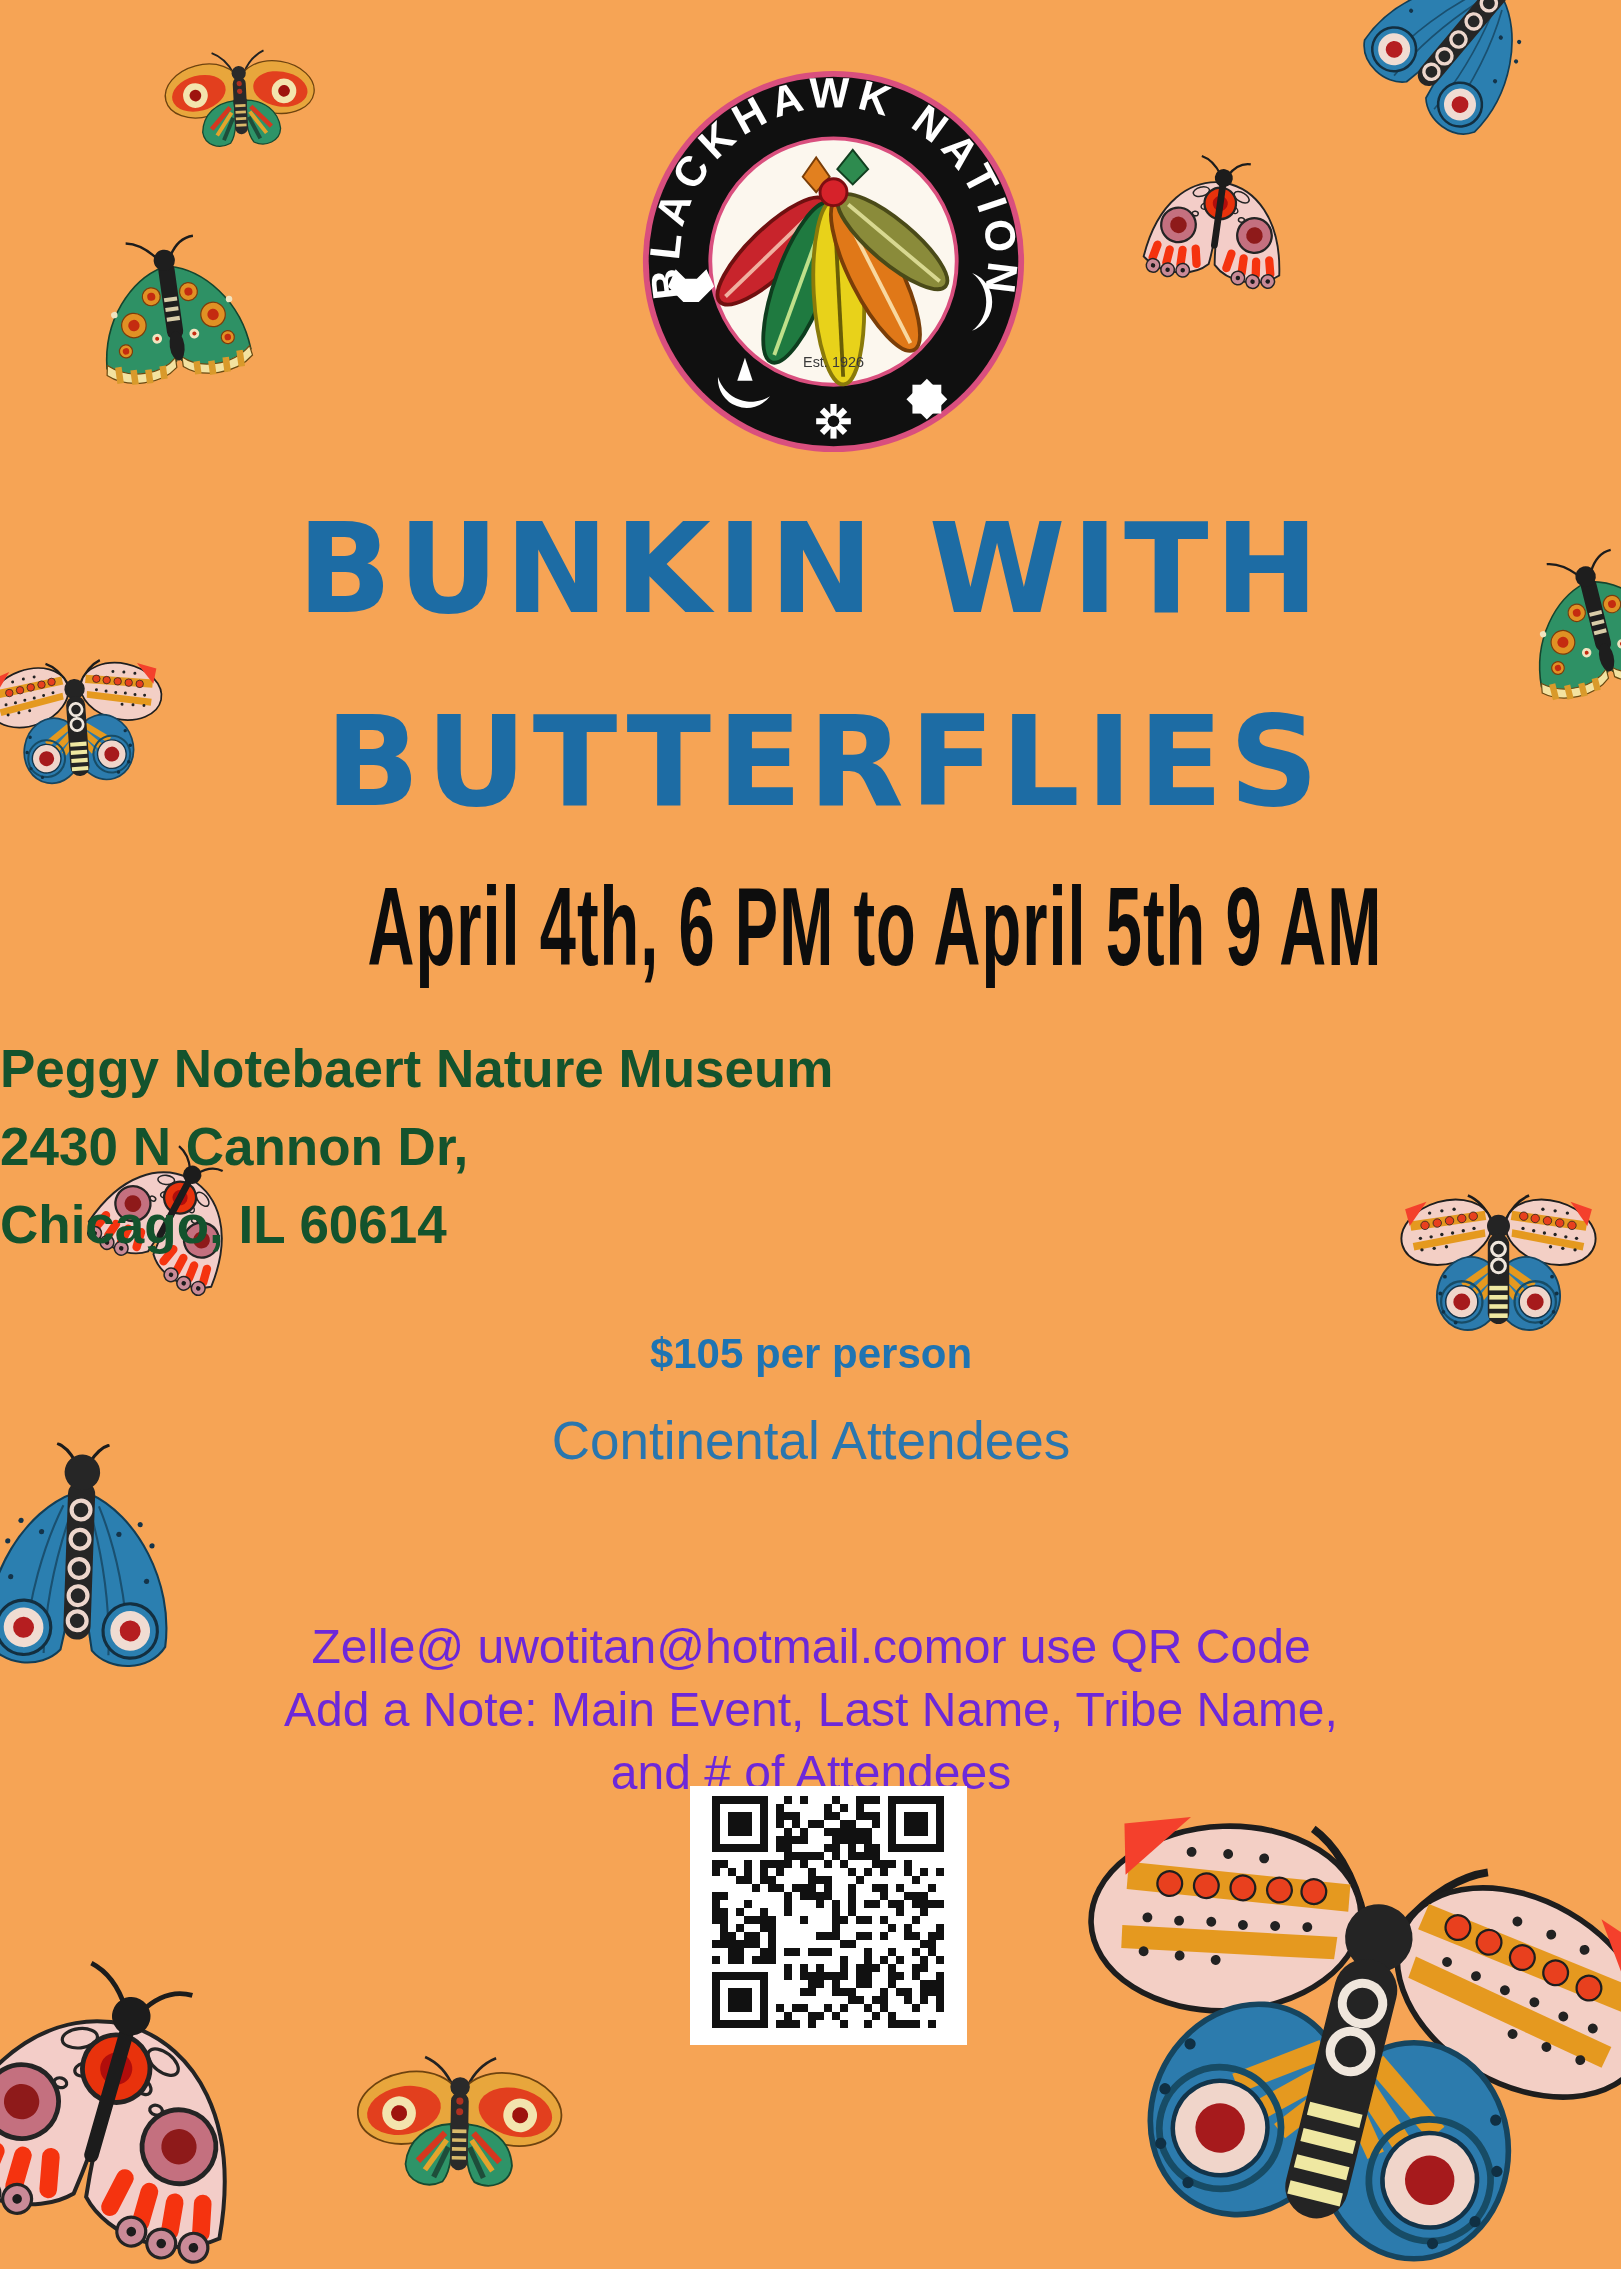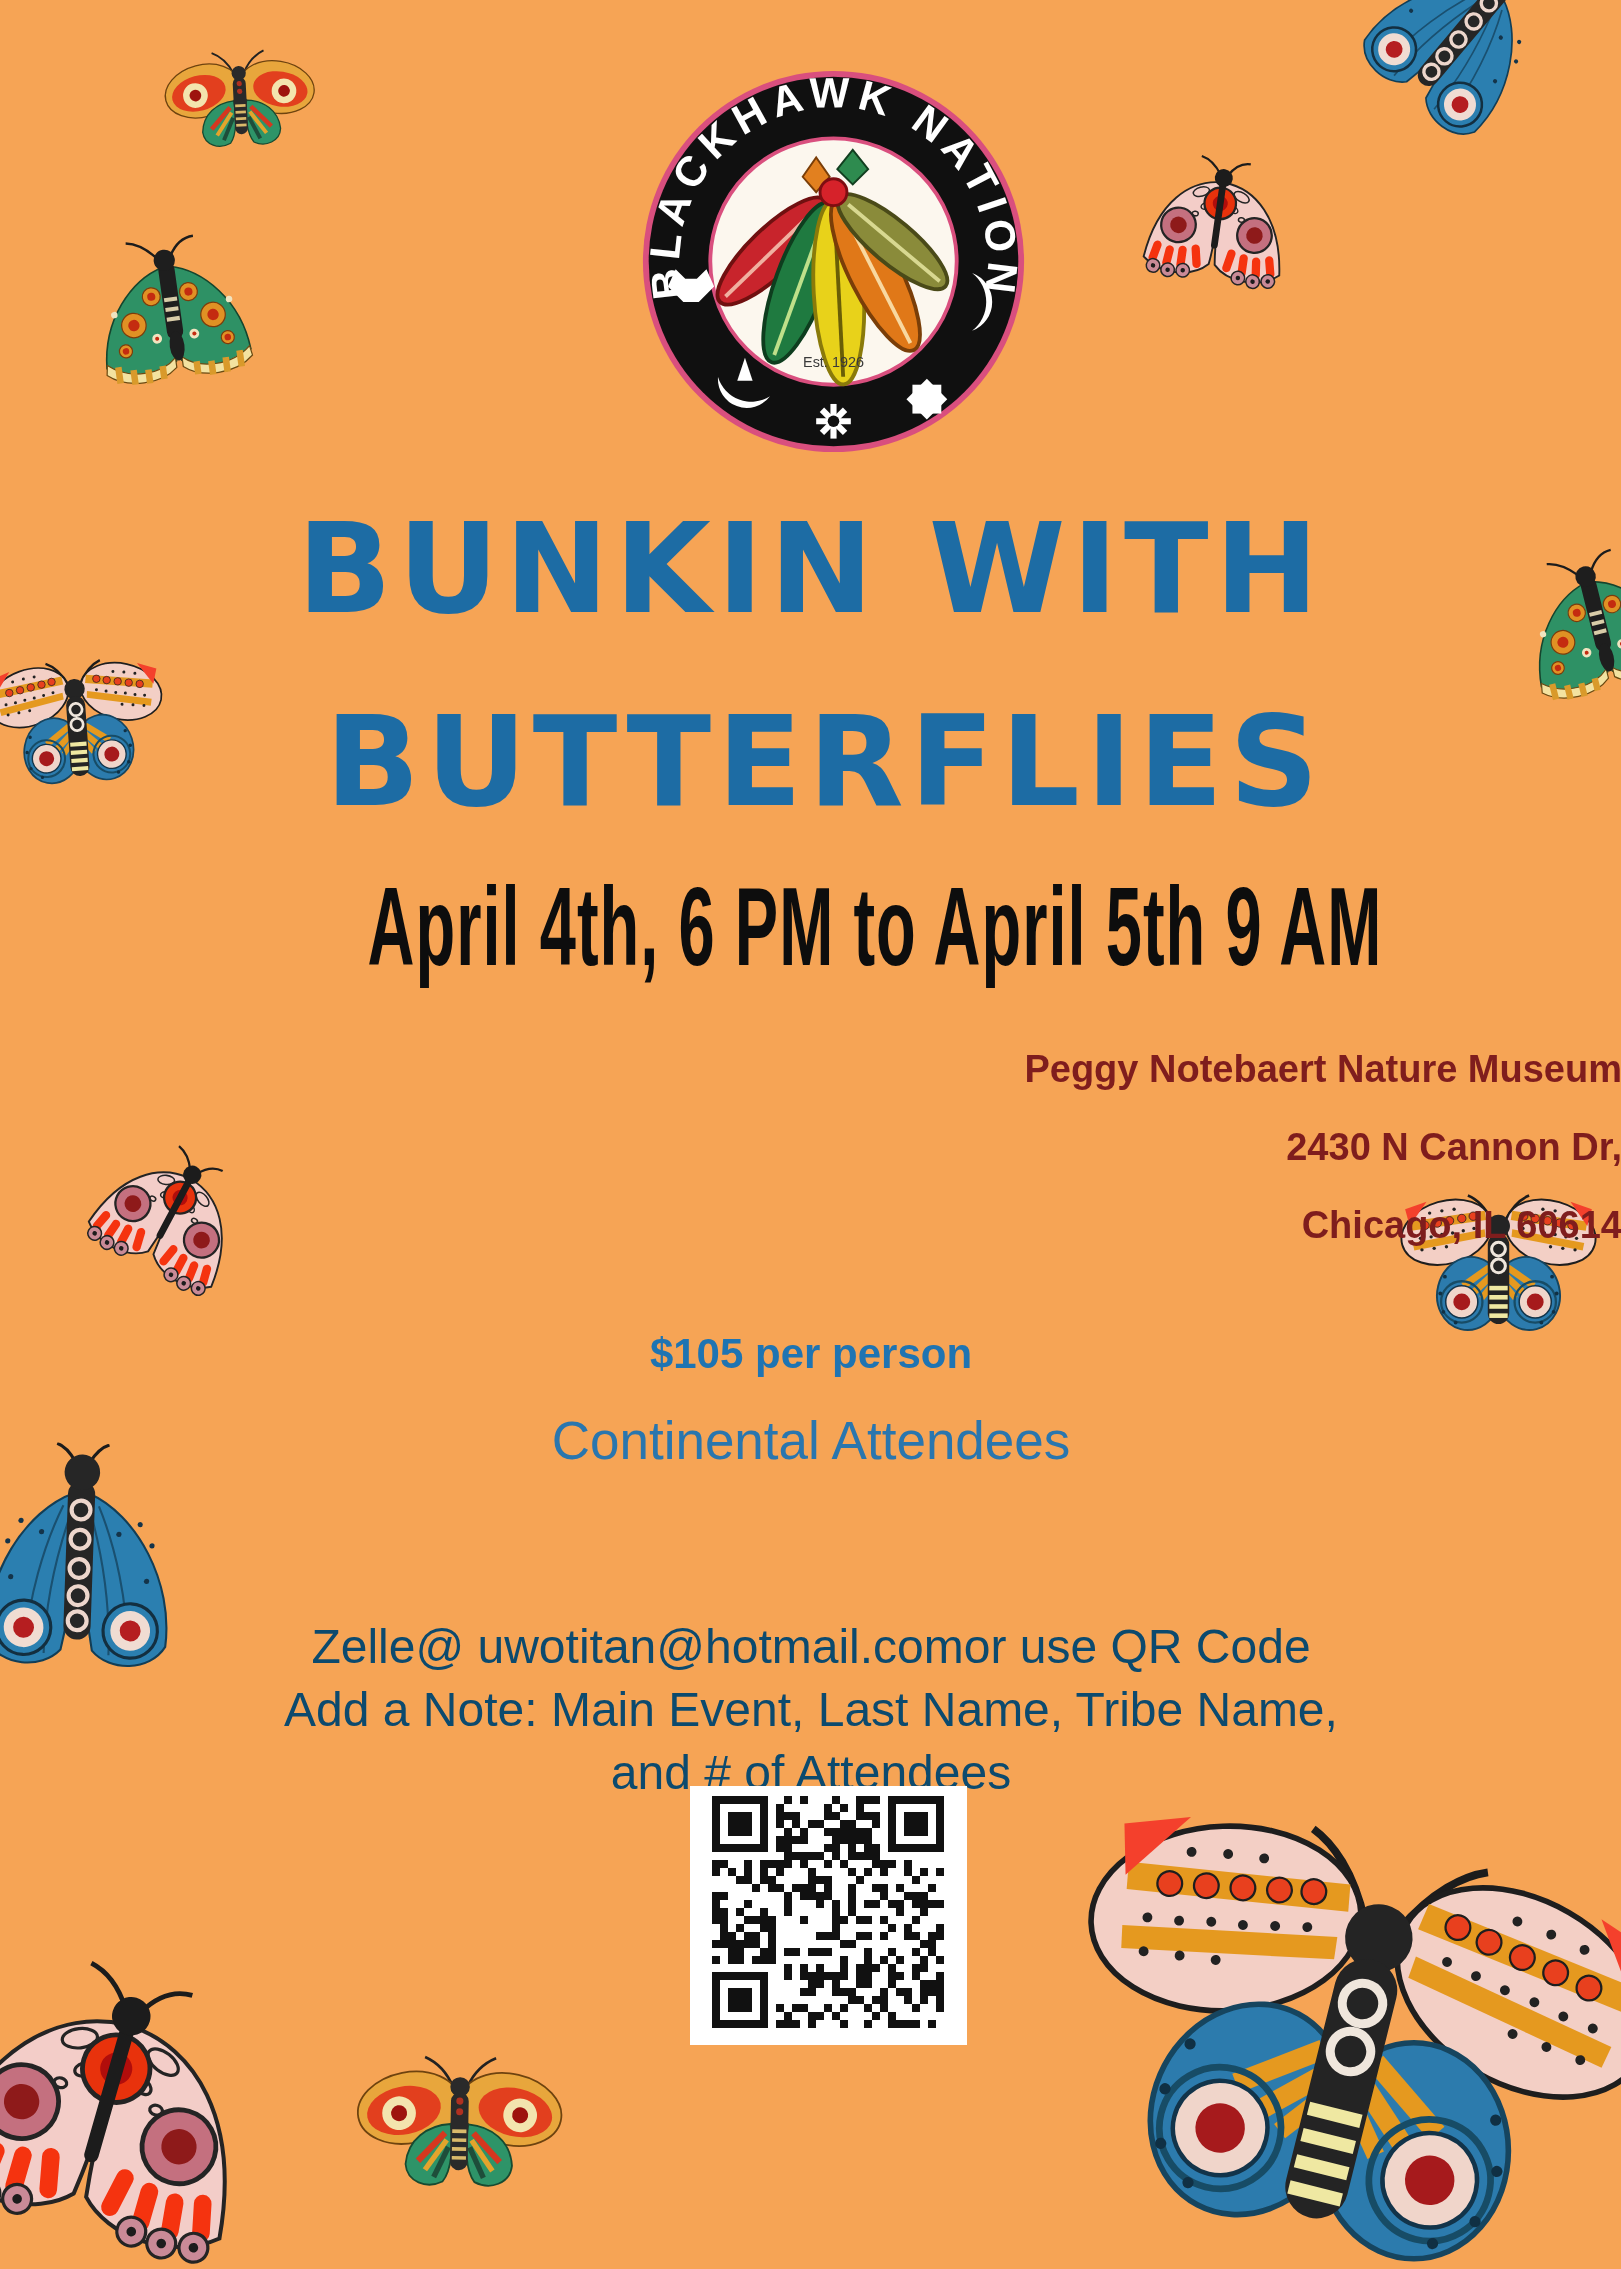--- a/index.html
+++ b/index.html
@@ -16,34 +16,34 @@
   }
   .title-1{top:497px;}
   .title-2{top:690px;padding-left:14px;}
   .date-wrap{position:absolute;top:862px;left:0;width:100%;text-align:center;}
   .date-text{
     display:inline-block;white-space:nowrap;color:#0D0D0D;
     font-family:"Liberation Sans",sans-serif;font-weight:bold;
     font-size:112px;transform:scaleX(0.58);transform-origin:center top;letter-spacing:1.8px;
   }
   .venue{
-    position:absolute;top:1030px;left:0;width:100%;text-align:right;
-    color:#7f1d1d;font-size:38px;font-weight:bold;line-height:78px;
+    position:absolute;top:1030px;left:0;width:100%;text-align:left;
+    color:#14532d;font-size:53px;font-weight:bold;line-height:78px;
   }
   .price{
     position:absolute;top:1330px;left:0;width:100%;text-align:center;
     color:#1F74B2;font-size:42px;font-weight:bold;
   }
   .included{
     position:absolute;top:1403px;left:0;width:100%;text-align:center;
     color:#2A76AE;font-size:53px;font-weight:normal;line-height:75px;
   }
   .payment{
     position:absolute;top:1615px;left:0;width:100%;text-align:center;
-    color:#0c4a6e;font-size:48px;font-weight:normal;line-height:63px;
+    color:#6d28d9;font-size:48px;font-weight:normal;line-height:63px;
   }
   .qr-card{
     position:absolute;left:690px;top:1786px;width:277px;height:259px;background:#FFFFFF;
   }
   .qr-card svg{position:absolute;left:22px;top:9.8px;width:232px;height:232px;}
 </style>
 </head>
 <body>
 
 <div class="poster">

